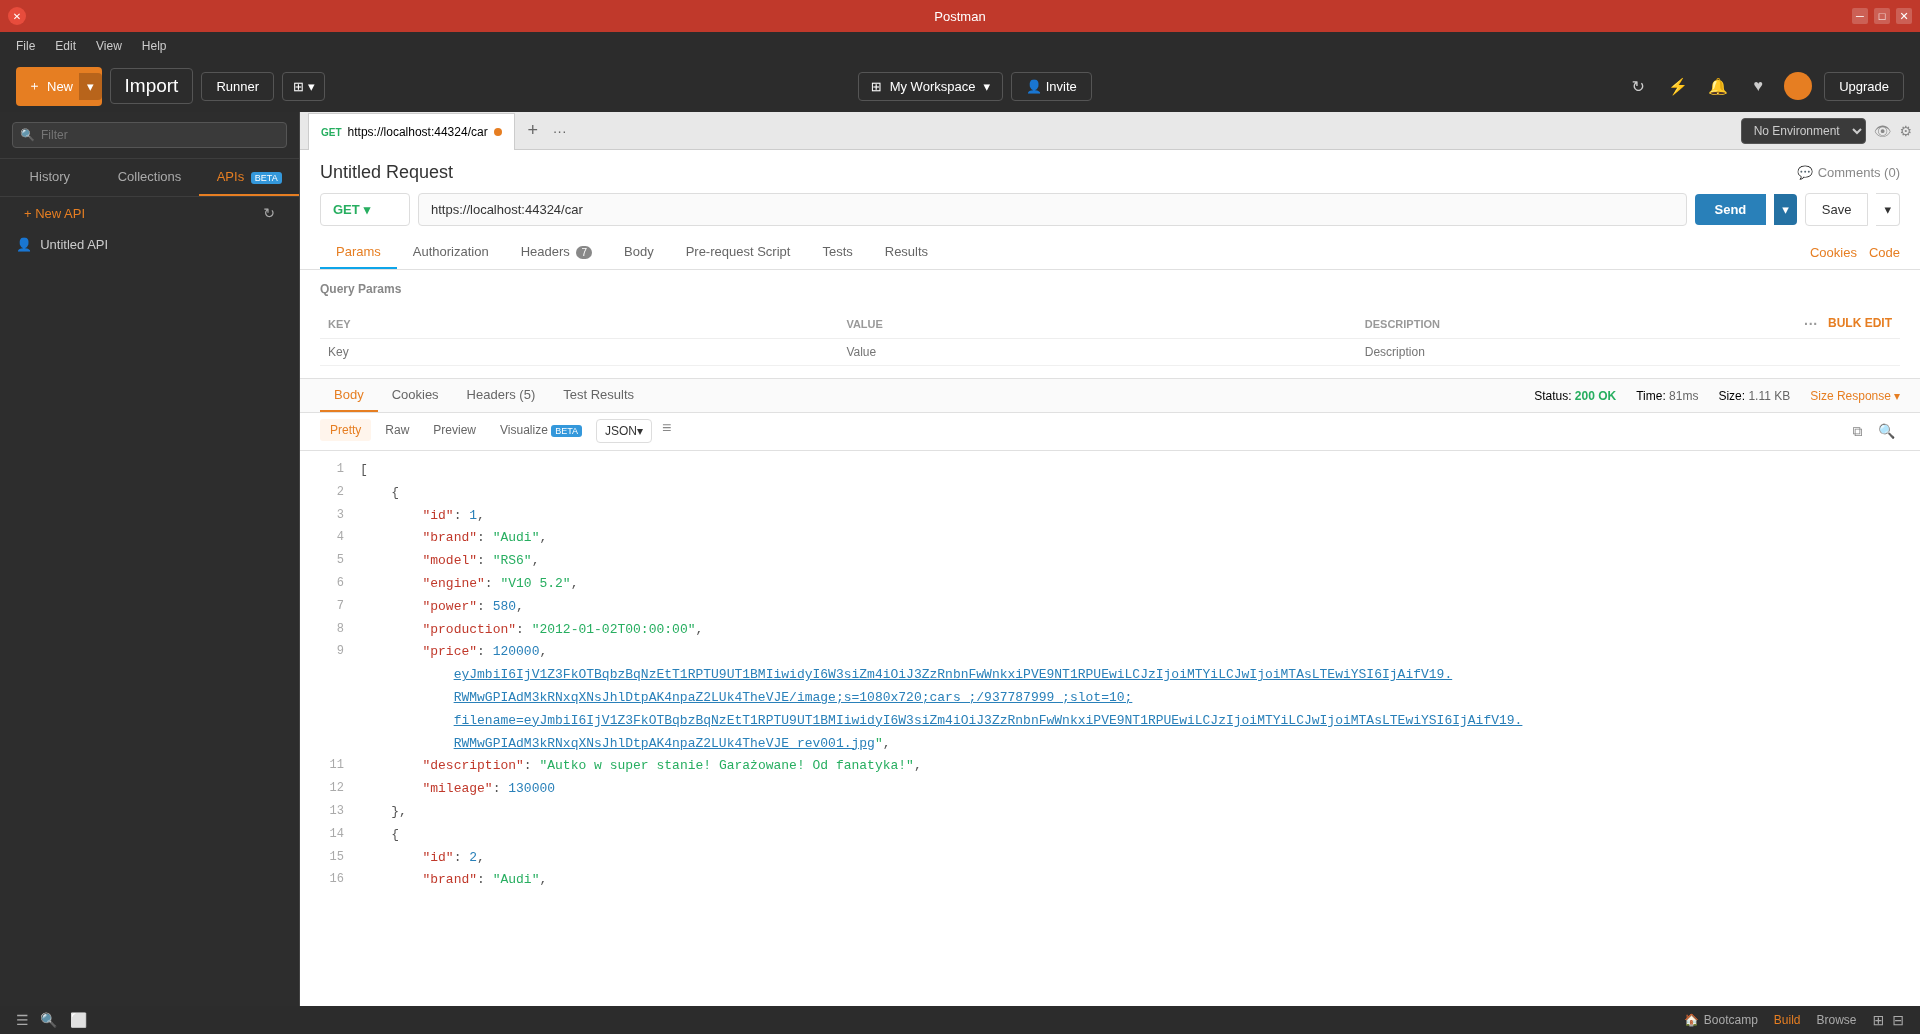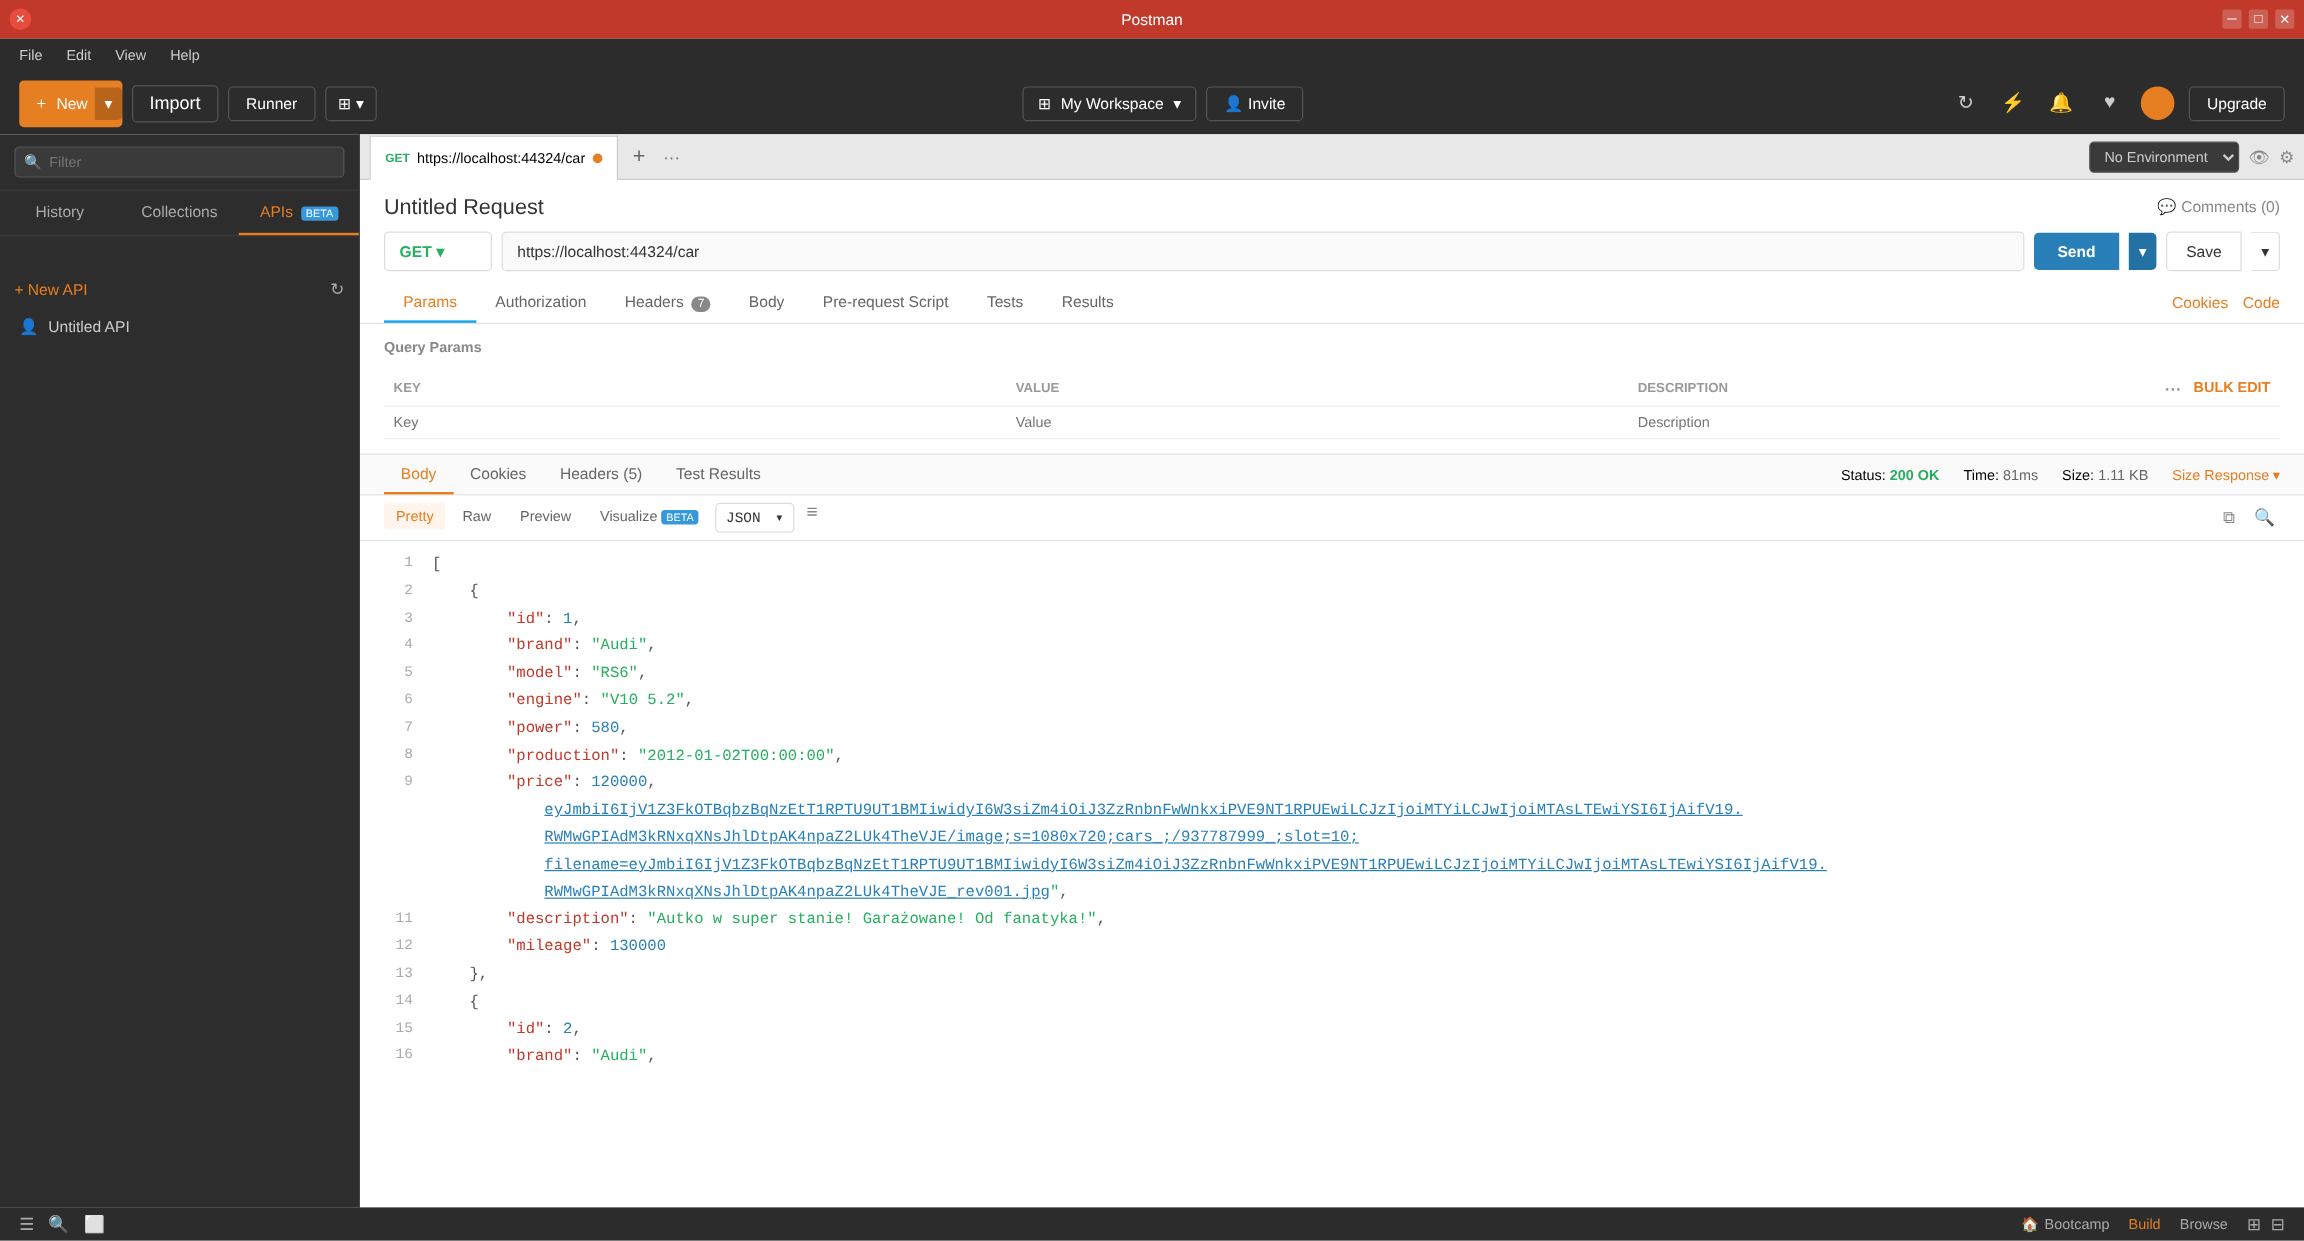--- a/index.html
+++ b/index.html
@@ -82,21 +82,21 @@
       padding: 6px 8px;
       margin-right: -12px;
       border-radius: 0 4px 4px 0;
     }
     .btn-import {
       background: transparent;
       color: white;
       border: 1px solid #555;
       padding: 6px 14px;
       border-radius: 4px;
-      font-size: 15px;
+      font-size: 19px;
       cursor: pointer;
     }
     .btn-runner {
       background: transparent;
       color: white;
       border: 1px solid #555;
       padding: 6px 14px;
       border-radius: 4px;
       font-size: 13px;
       cursor: pointer;
@@ -226,22 +226,21 @@
       font-size: 9px;
       padding: 1px 4px;
       border-radius: 3px;
       margin-left: 3px;
       vertical-align: middle;
     }
     #sidebar-actions {
       display: flex;
       align-items: center;
       justify-content: space-between;
-      padding: 8px 12px;
-      margin-top: 28px;
+      padding: 8px 24px;
     }
     .btn-new-api {
       color: #e67e22;
       background: none;
       border: none;
       font-size: 13px;
       cursor: pointer;
       display: flex; align-items: center; gap: 4px;
     }
     .refresh-btn {
@@ -568,21 +567,21 @@
       background: #fff5ec;
     }
     .format-select {
       background: white;
       border: 1px solid #ddd;
       border-radius: 4px;
       padding: 4px 8px;
       font-size: 12px;
       color: #333;
       cursor: pointer;
-      display: flex; align-items: center; gap: 12px; font-family: Liberation Mono, monospace;
+      display: flex; align-items: center; gap: 0;
     }
     .format-icons {
       margin-left: auto;
       display: flex; gap: 8px;
     }
     .format-icon-btn {
       color: #888;
       cursor: pointer;
       padding: 4px;
       font-size: 14px;

